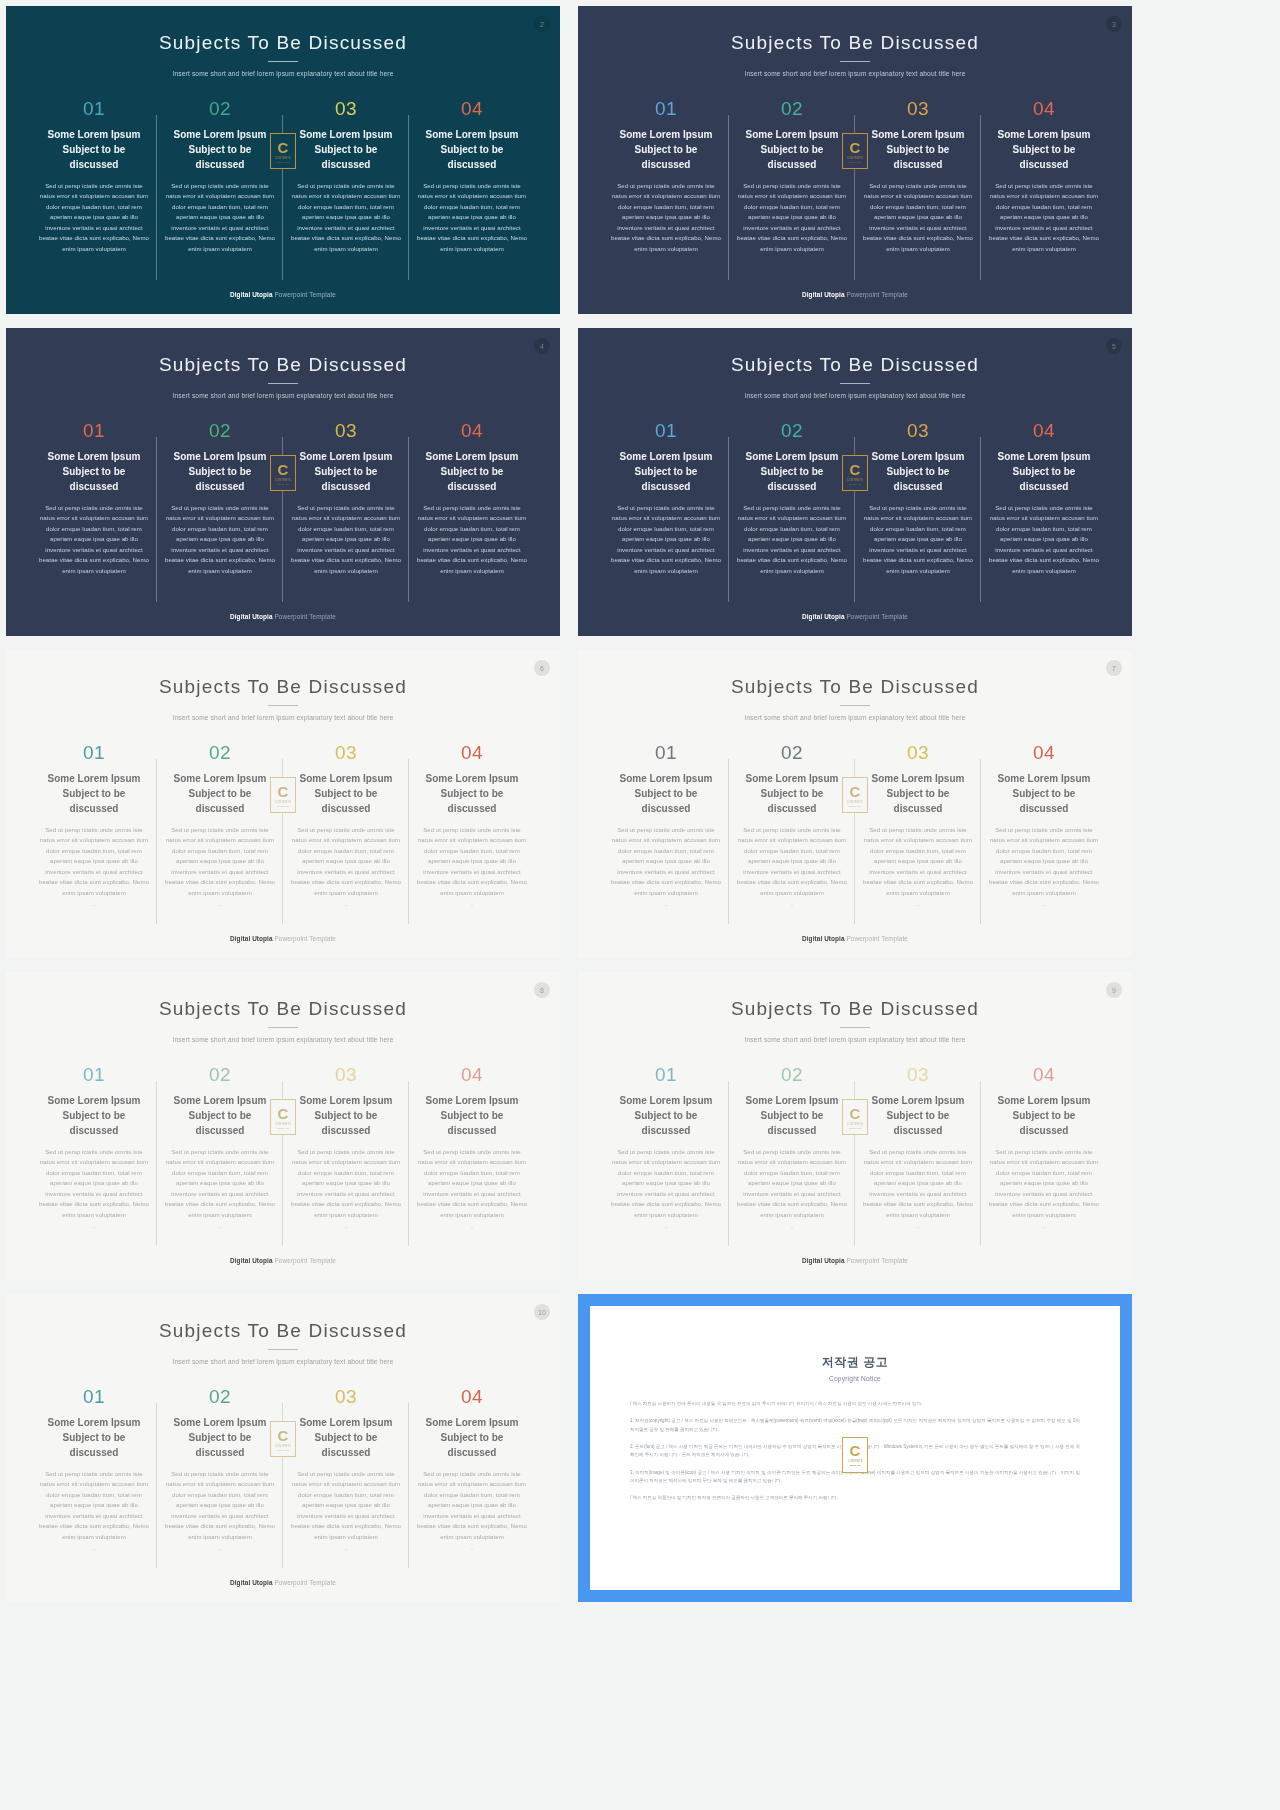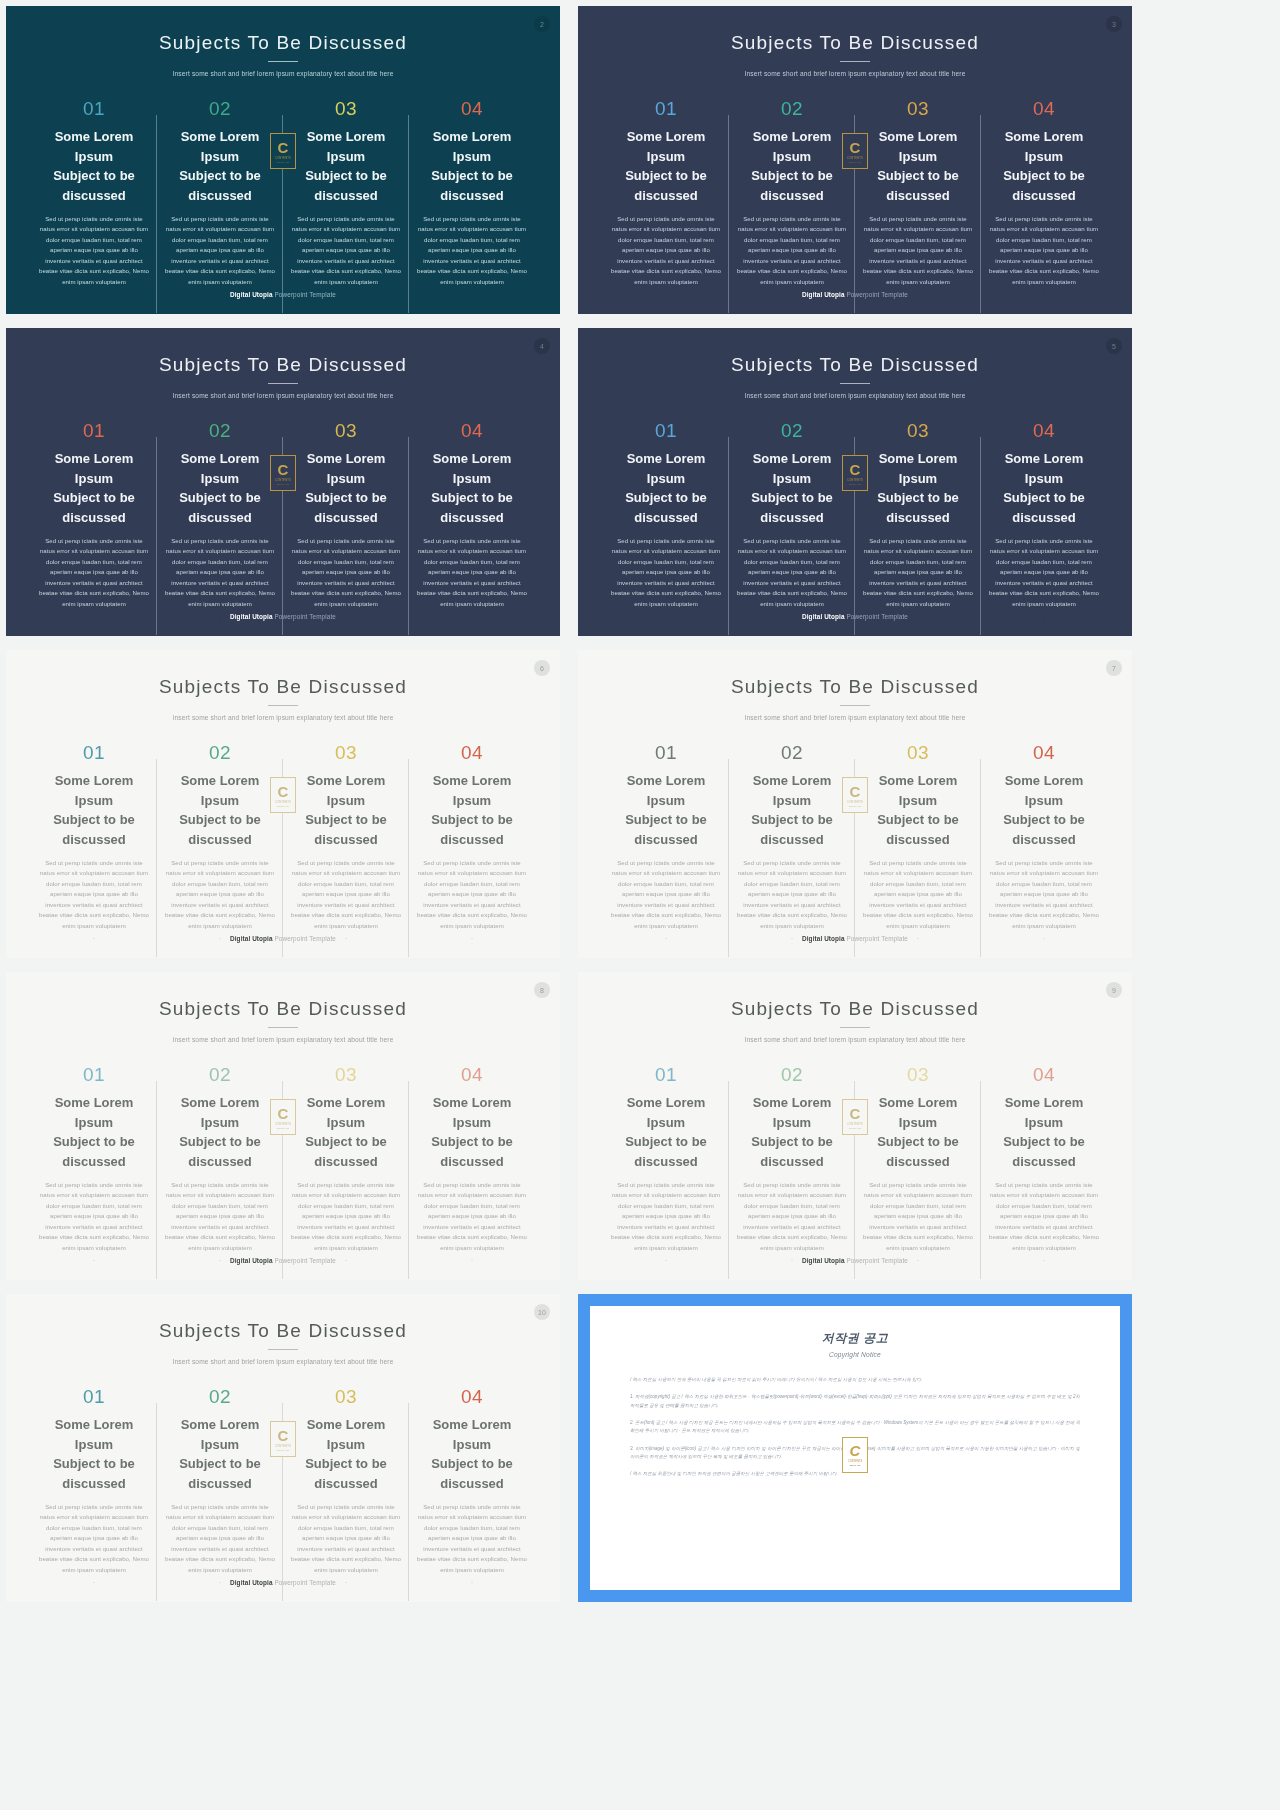--- a/index.html
+++ b/index.html
@@ -54,21 +54,21 @@
   .col { width:126px; position:relative; padding:0 6px; }
   .col + .col::before { content:""; position:absolute; left:-1px; top:16px;
                         bottom:-16px; width:1px; }
   .theme-teal  .col + .col::before { background:rgba(190,216,222,.42); }
   .theme-navy  .col + .col::before { background:rgba(198,205,220,.40); }
   .theme-light .col + .col::before { background:rgba(150,158,155,.32); }
 
   .num { text-align:center; font-size:19px; font-weight:300; letter-spacing:.5px;
          line-height:1; margin-bottom:9px; }
 
-  .head { text-align:center; font-size:13px; font-weight:bold; line-height:1.5;
+  .head { text-align:center; font-size:10px; font-weight:bold; line-height:1.5;
           margin-bottom:9px; }
   .theme-teal  .head { color:#f2f7f8; }
   .theme-navy  .head { color:#f3f5f8; }
   .theme-light .head { color:#6c7270; }
 
   .body { text-align:center; font-size:6.1px; line-height:1.72; letter-spacing:.05px; }
   .theme-teal  .body { color:#c8dde2; }
   .theme-navy  .body { color:#ccd2de; }
   .theme-light .body { color:#a7acaa; }
 
@@ -91,22 +91,22 @@
   
   .s-foot { position:absolute; bottom:16px; right:0; left:0; text-align:center;
             font-size:6.4px; letter-spacing:.1px; }
   .s-foot b { font-weight:bold; }
   .theme-teal  .s-foot { color:#8fb6c0; } .theme-teal  .s-foot b { color:#ffffff; }
   .theme-navy  .s-foot { color:#9aa3b8; } .theme-navy  .s-foot b { color:#ffffff; }
   .theme-light .s-foot { color:#aeb3b1; } .theme-light .s-foot b { color:#3e4442; }
 
   
   .theme-copy .canvas { background:#4a97f0; padding:12px; }
-  .copy-paper { background:#fff; width:100%; height:100%; padding:14px 40px; overflow:hidden;
-                position:relative;font-style:italic; }
+  .copy-paper { background:#fff; width:100%; height:100%; padding:38px 40px; overflow:hidden;
+                position:relative; }
   .copy-title { text-align:center; font-size:12px; font-weight:bold; color:#4c5a6b;
                 letter-spacing:.5px; margin-top:10px; }
   .copy-sub { text-align:center; font-size:6.6px; color:#7a8694; margin-top:4px;
               letter-spacing:.2px; }
   .copy-body { margin-top:18px; }
   .copy-p { font-size:4.5px; line-height:1.85; color:#8f99a4; margin-bottom:9px;
             text-align:justify; }
   .copy-logo { position:absolute; left:50%; top:46%; transform:translateX(-50%);
                width:26px; height:36px; border:1px solid #c9a94e; background:#fff;
                display:flex; flex-direction:column; align-items:center; justify-content:center; }

